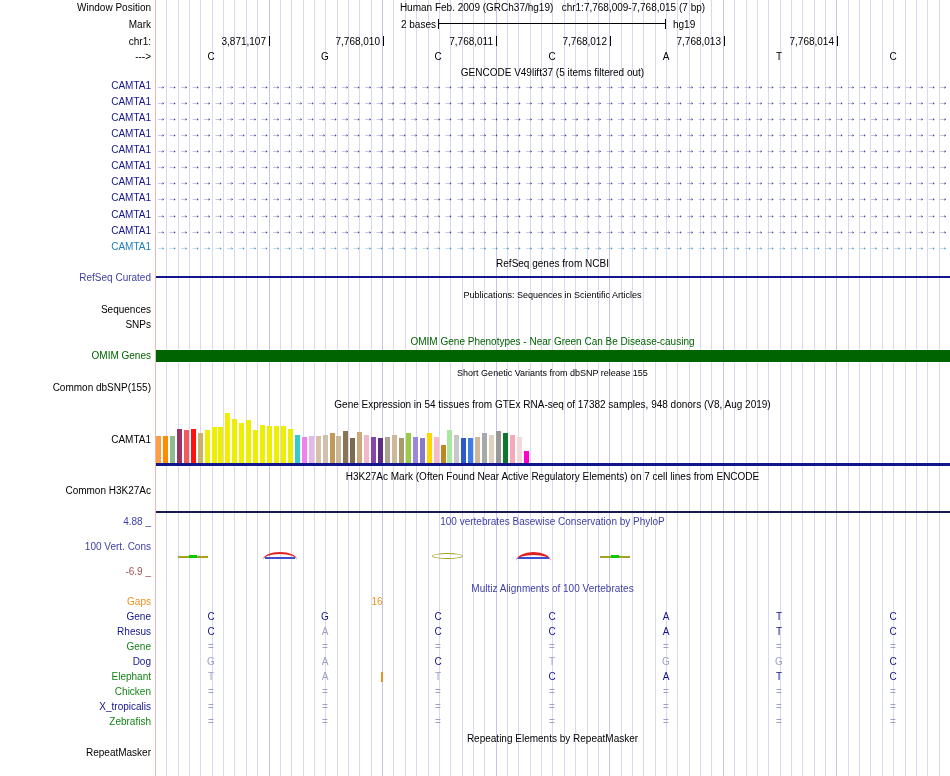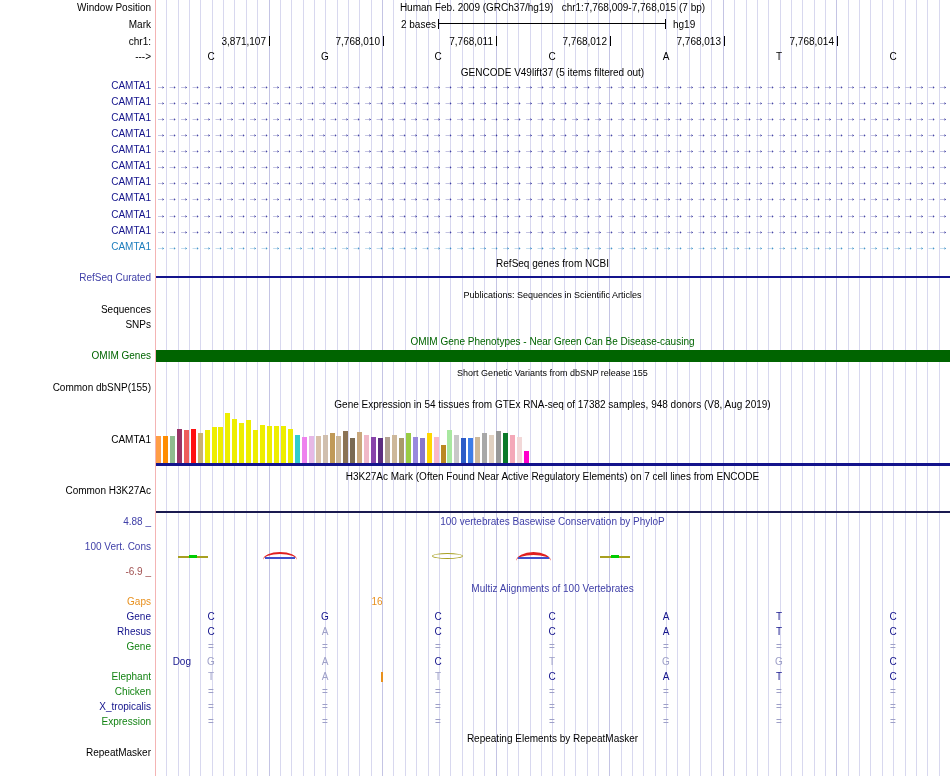--- a/index.html
+++ b/index.html
@@ -151,25 +151,25 @@
       <div class="left-label" style="top: 144px; color: rgb(20, 20, 140);">CAMTA1</div>
       <div class="left-label" style="top: 160px; color: rgb(20, 20, 140);">CAMTA1</div>
       <div class="left-label" style="top: 176px; color: rgb(20, 20, 140);">CAMTA1</div>
       <div class="left-label" style="top: 192px; color: rgb(20, 20, 140);">CAMTA1</div>
       <div class="left-label" style="top: 209px; color: rgb(20, 20, 140);">CAMTA1</div>
       <div class="left-label" style="top: 225px; color: rgb(20, 20, 140);">CAMTA1</div>
       <div class="left-label" style="top: 241px; color: rgb(29, 125, 189);">CAMTA1</div>
       <div class="left-label" style="top: 611px; color: rgb(20, 20, 140);">Gene</div>
       <div class="left-label" style="top: 626px; color: rgb(20, 20, 140);">Rhesus</div>
       <div class="left-label" style="top: 641px; color: rgb(20, 132, 20);">Gene</div>
-      <div class="left-label" style="top: 656px; color: rgb(20, 20, 140); padding-left: 40px;">Dog</div>
+      <div class="left-label" style="top: 656px; color: rgb(20, 20, 140);">Dog</div>
       <div class="left-label" style="top: 671px; color: rgb(20, 132, 20);">Elephant</div>
       <div class="left-label" style="top: 686px; color: rgb(20, 132, 20);">Chicken</div>
       <div class="left-label" style="top: 701px; color: rgb(20, 20, 140);">X_tropicalis</div>
-      <div class="left-label" style="top: 716px; color: rgb(20, 132, 20);">Expression</div>
+      <div class="left-label" style="top: 716px; color: rgb(20, 132, 20);">Zebrafish</div>
     </div>
   <div id="titles-layer">
       <div class="center-title" style="top: 2px; color: rgb(0, 0, 0); font-size: 10px;">Human Feb. 2009 (GRCh37/hg19)   chr1:7,768,009-7,768,015 (7 bp)</div>
       <div class="center-title" style="top: 67px; color: rgb(0, 0, 0); font-size: 10px;">GENCODE V49lift37 (5 items filtered out)</div>
       <div class="center-title" style="top: 258px; color: rgb(0, 0, 0); font-size: 10px;">RefSeq genes from NCBI</div>
       <div class="center-title" style="top: 289px; color: rgb(0, 0, 0); font-size: 9px;">Publications: Sequences in Scientific Articles</div>
       <div class="center-title" style="top: 336px; color: rgb(0, 100, 0); font-size: 10px;">OMIM Gene Phenotypes - Near Green Can Be Disease-causing</div>
       <div class="center-title" style="top: 367px; color: rgb(0, 0, 0); font-size: 9px;">Short Genetic Variants from dbSNP release 155</div>
       <div class="center-title" style="top: 399px; color: rgb(0, 0, 0); font-size: 10px;">Gene Expression in 54 tissues from GTEx RNA-seq of 17382 samples, 948 donors (V8, Aug 2019)</div>
       <div class="center-title" style="top: 471px; color: rgb(0, 0, 0); font-size: 10px;">H3K27Ac Mark (Often Found Near Active Regulatory Elements) on 7 cell lines from ENCODE</div>

